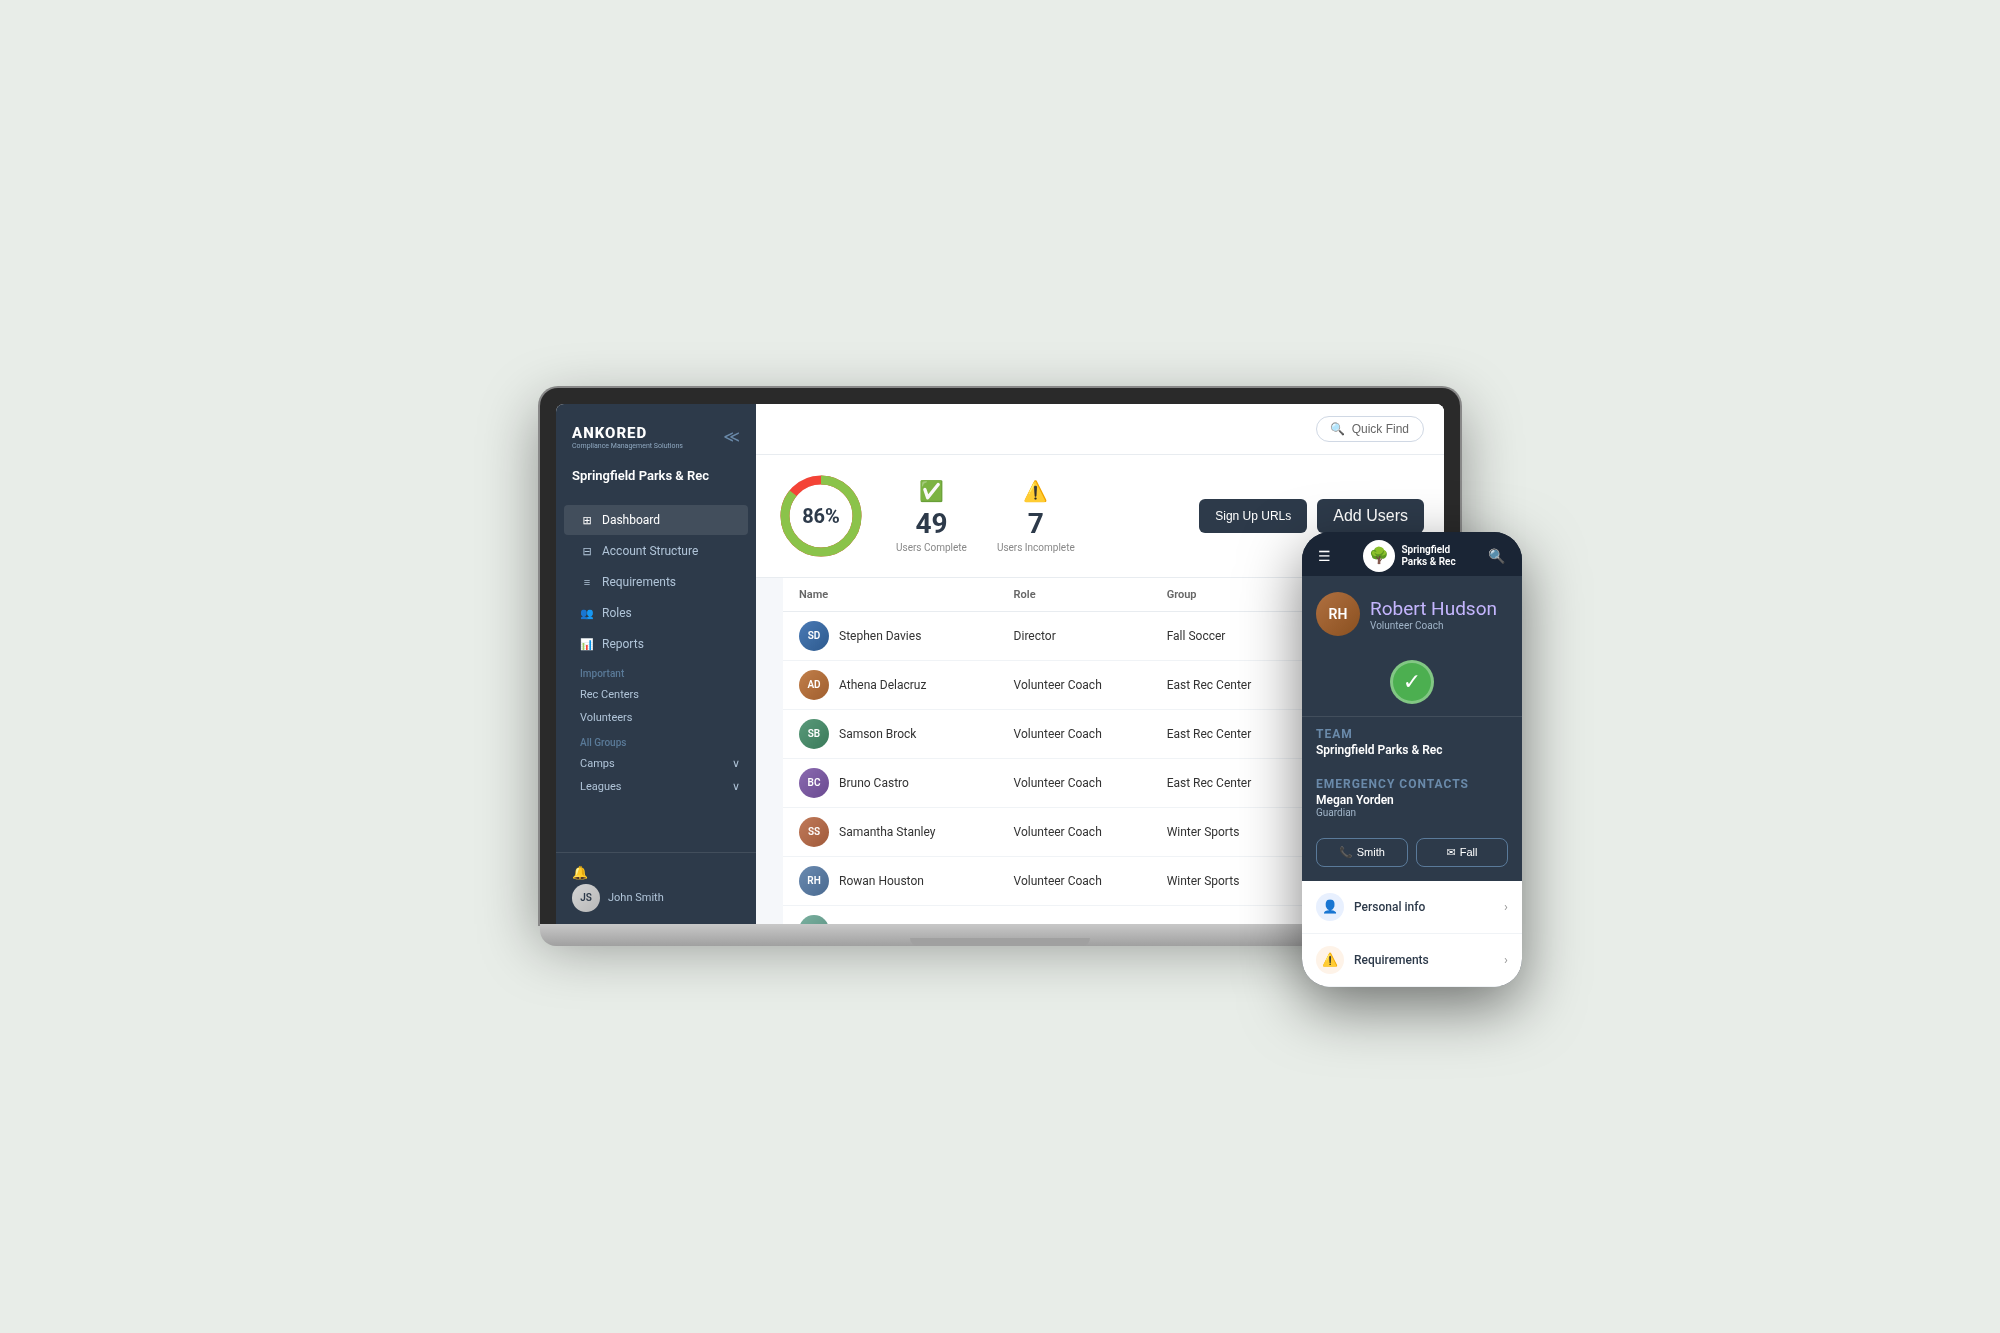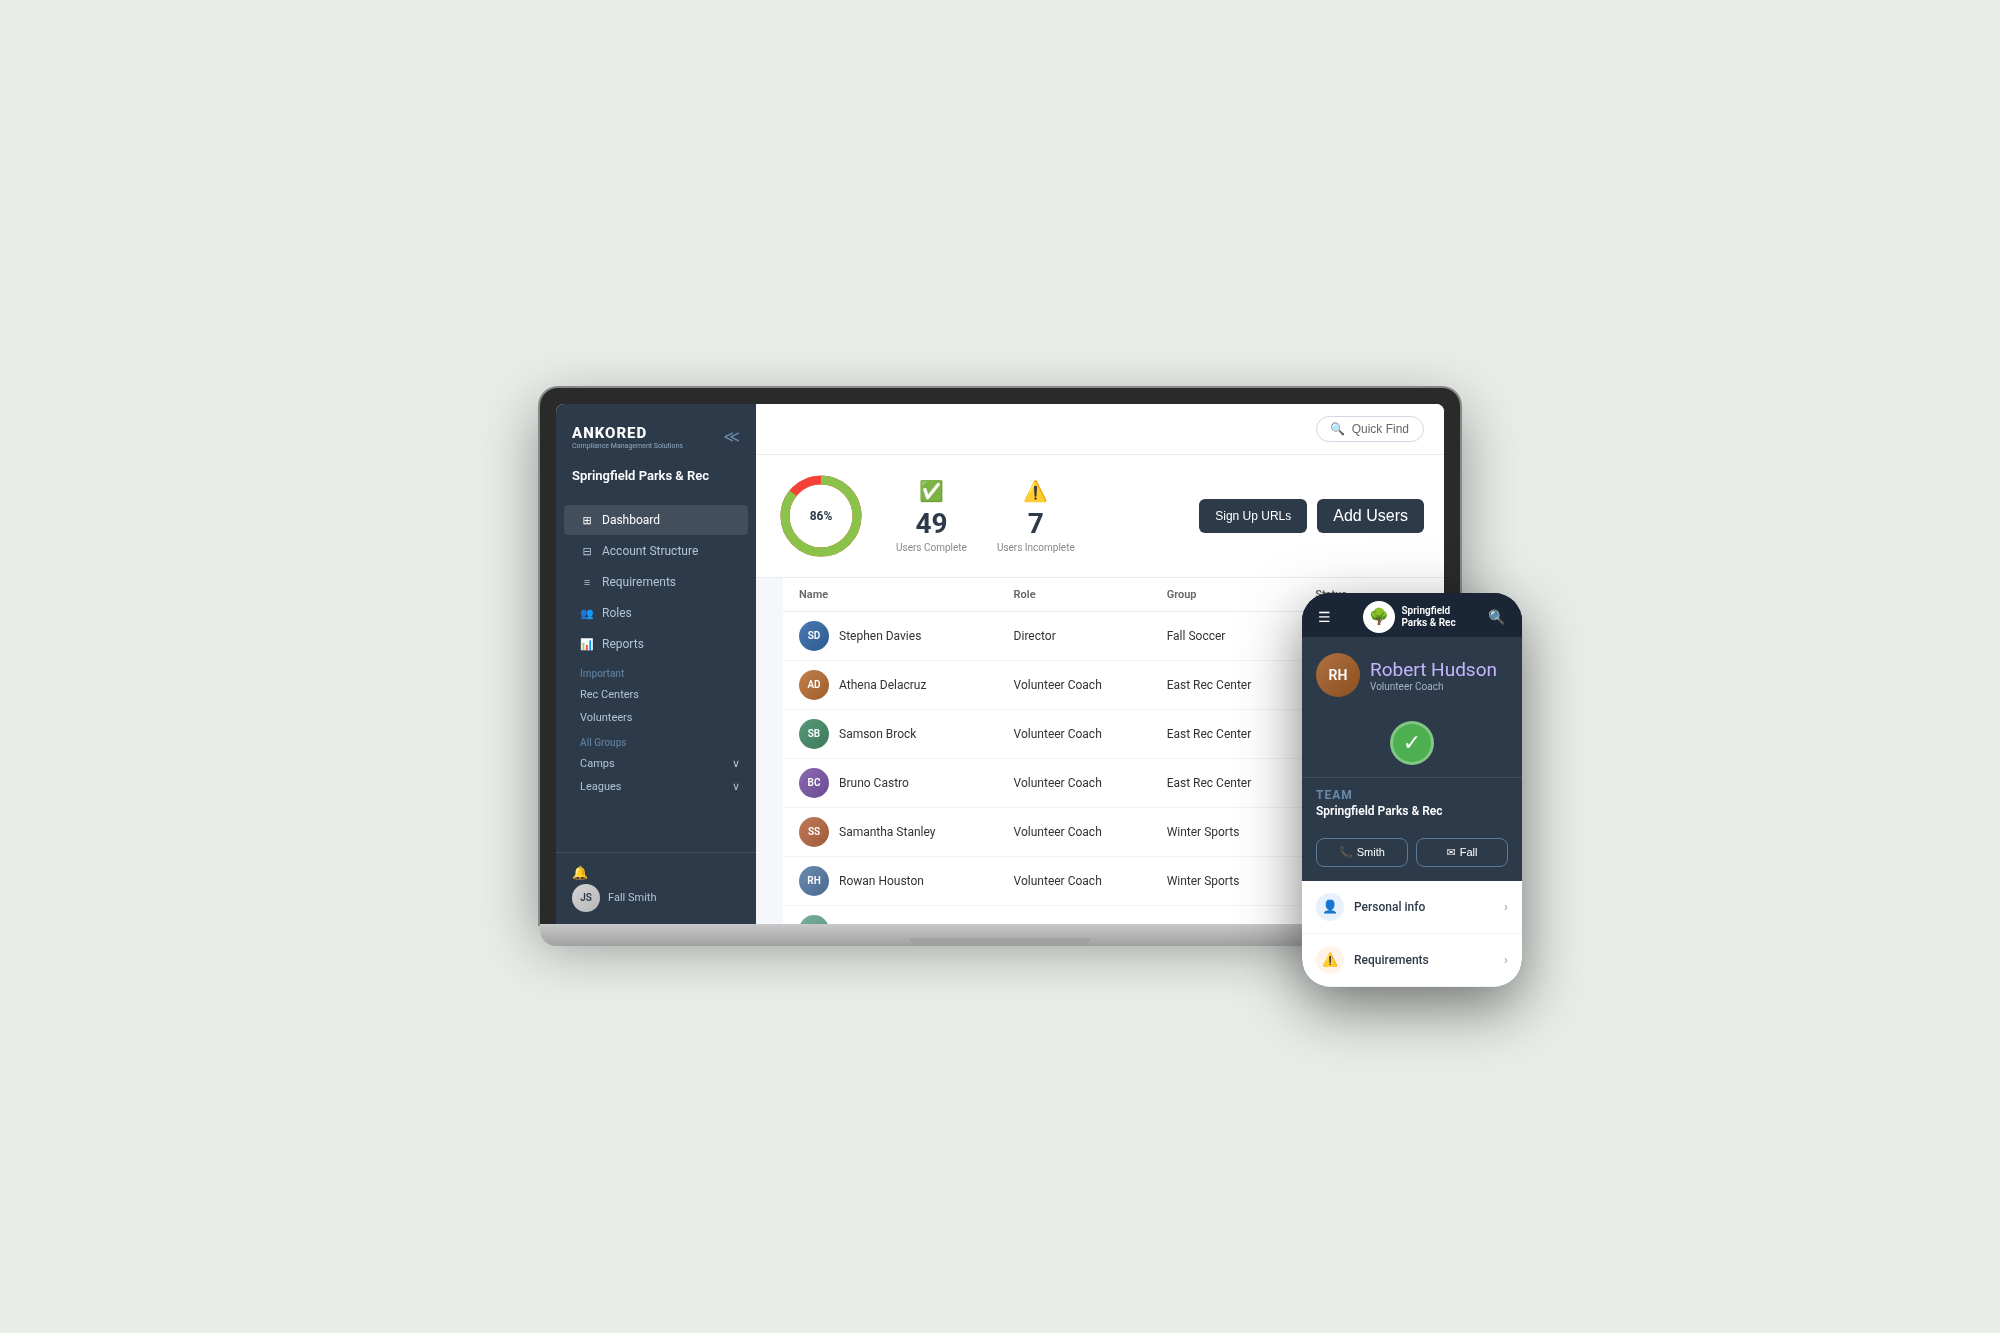--- a/index.html
+++ b/index.html
@@ -240,21 +240,21 @@
 
     .donut-svg {
       transform: rotate(-90deg);
     }
 
     .donut-text {
       position: absolute;
       top: 50%;
       left: 50%;
       transform: translate(-50%, -50%);
-      font-size: 12px;
+      font-size: 20px;
       font-weight: 700;
       color: #2d3a4a;
     }
 
     .stat-block {
       display: flex;
       flex-direction: column;
       align-items: center;
       gap: 2px;
     }
@@ -656,21 +656,21 @@
             </div>
           </div>
 
           <div class="sidebar-footer">
             <div style="width:100%">
               <div class="bell-icon">🔔</div>
               <div style="display:flex;align-items:center;gap:8px;margin-top:4px">
                 <div class="user-avatar-small">
                   <span>JS</span>
                 </div>
-                <span class="user-name-label">Fall Smith</span>
+                <span class="user-name-label">John Smith</span>
               </div>
             </div>
           </div>
         </div>
 
         <div class="main-content">
 
           <div class="top-bar">
             <button class="quick-find-btn">
               <span>🔍</span>
@@ -856,20 +856,25 @@
 
     <div class="phone-check-section">
       <div class="check-circle">✓</div>
     </div>
 
     <div class="phone-info-section">
       <div class="phone-info-label">TEAM</div>
       <div class="phone-info-value">Springfield Parks &amp; Rec</div>
     </div>
 
+    <div class="phone-emergency">
+      <div class="phone-info-label">EMERGENCY CONTACTS</div>
+      <div class="emergency-name">Megan Yorden</div>
+      <div class="emergency-role">Guardian</div>
+    </div>
 
     <div class="phone-actions">
       <button class="phone-btn">
         <span>📞</span>
         <span>Smith</span>
       </button>
       <button class="phone-btn">
         <span>✉</span>
         <span>Fall</span>
       </button>

